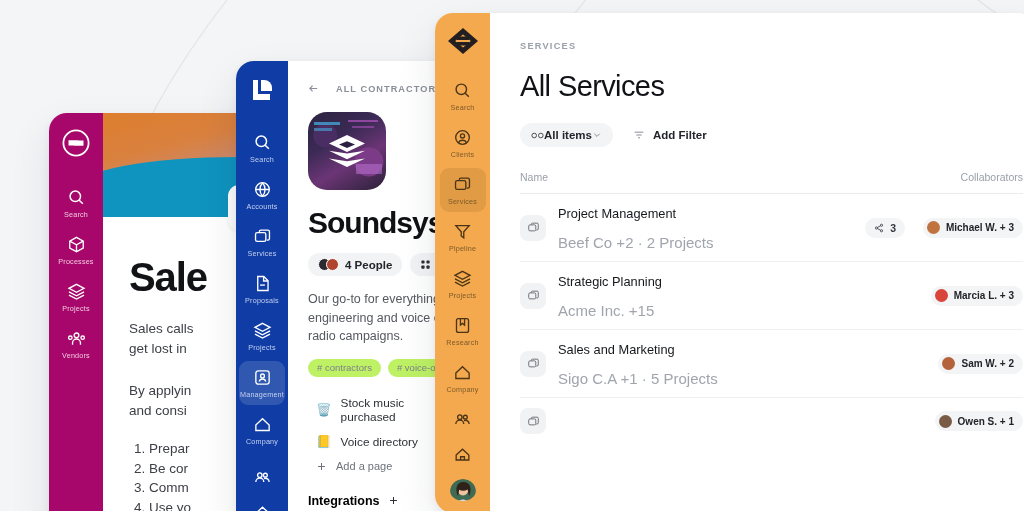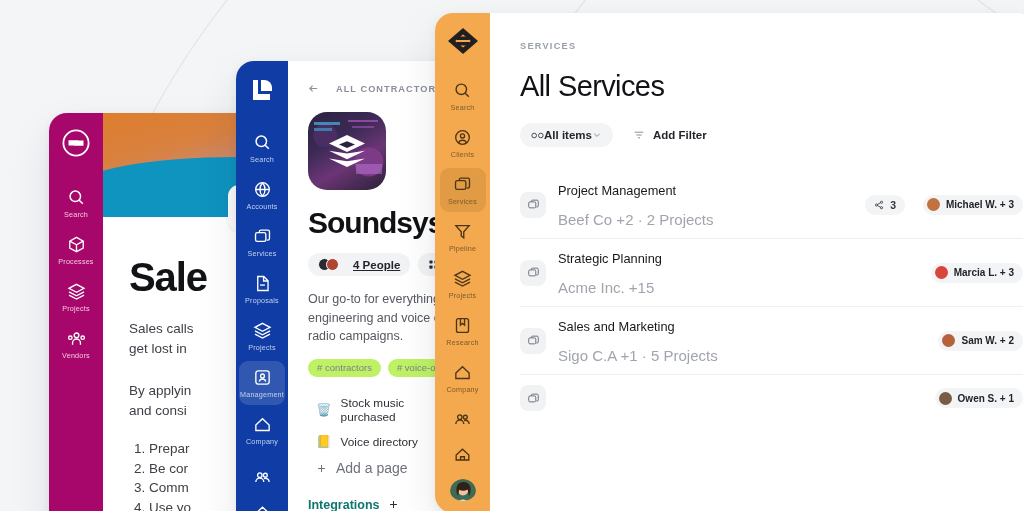--- a/index.html
+++ b/index.html
@@ -66,33 +66,33 @@
      font-weight:700; letter-spacing:1.05px; }
   .sd-avatar { width:78px; height:78px; border-radius:19px; margin-top:18px; position:relative; overflow:hidden;
      background:
        radial-gradient(circle at 22% 30%, #4a2d63 0 14%, transparent 15%),
        radial-gradient(circle at 78% 64%, #7b3b86 0 18%, transparent 19%),
        linear-gradient(150deg,#2b2340 0%,#3b2a55 35%,#6c3576 62%,#2a2137 100%); }
   .sd-avatar .strip { position:absolute; background:rgba(90,200,230,.55); }
   .sd-avatar .logo { position:absolute; inset:0; display:flex; align-items:center; justify-content:center; }
   .sd-name { font-size:30px; font-weight:700; letter-spacing:-1px; color:#101114; margin-top:16px; }
   .sd-chips { display:flex; gap:8px; margin-top:13px; }
-  .sd-chip { display:flex; align-items:center; gap:14px; background:#f2f3f5; border-radius:14px;
-     padding:5px 10px; font-size:11.5px; font-weight:700; color:#23252b; white-space:nowrap;text-decoration:underline; }
+  .sd-chip { display:flex; align-items:center; gap:6px; background:#f2f3f5; border-radius:14px;
+     padding:5px 10px; font-size:11.5px; font-weight:700; color:#23252b; white-space:nowrap; }
   .sd-faces { display:flex; }
   .sd-faces i { width:13px;height:13px;border-radius:50%;display:block;border:1.4px solid #fff; }
   .sd-faces i+i { margin-left:-5px; }
   .sd-desc { margin-top:14px; font-size:12.5px; line-height:18.5px; color:#55585f; white-space:nowrap; }
   .sd-tags { display:flex; gap:7px; margin-top:13px; }
   .sd-tag { background:#bef264; border-radius:11px; padding:3.5px 9px; font-size:9.5px; color:#7c808a; white-space:nowrap;}
   .sd-pages { margin-top:14px; }
   .sd-page { display:flex; align-items:center; gap:9px; font-size:11.8px; color:#2d3036; padding:5.5px 0 5.5px 8px; }
   .sd-page .em { font-size:12.5px; line-height:1; }
-  .sd-add { display:flex; align-items:center; gap:9px; font-size:14px; color:#6e727b; padding:5.5px 0 5.5px 8px;}
-  .sd-int-hd { display:flex; align-items:center; gap:8px; margin-top:16px; font-size:12.5px; font-weight:700; color:#0f766e;}
+  .sd-add { display:flex; align-items:center; gap:9px; font-size:11px; color:#6e727b; padding:5.5px 0 5.5px 8px;}
+  .sd-int-hd { display:flex; align-items:center; gap:8px; margin-top:16px; font-size:12.5px; font-weight:700; color:#000000;}
 
   
   #win-services { left:435px; top:13px; width:600px; height:500px; }
   #win-services .rail { width:55px; background:#f5a94e; color:#4a3516; padding-top:15px; }
   #win-services .rail-label { color:#7a5a2a; }
   #win-services .rail-item.active { background:rgba(133,90,25,.17); }
   .sv-body { flex:1; background:#fff; padding:28px 0 0 30px; }
   .sv-kicker { font-size:9.2px; font-weight:700; letter-spacing:1.25px; color:#9aa0aa; }
   .sv-title { font-size:29px; font-weight:400; letter-spacing:-.6px; color:#111216; margin-top:19px; }
   .sv-controls { display:flex; align-items:center; gap:20px; margin-top:20px; }
@@ -447,20 +447,25 @@
       </div>
       <div class="sv-addf">
         <svg width="12" height="12" viewBox="0 0 24 24" fill="none" stroke="#8b8f98" stroke-width="2">
             <path d="M3.4 6.4 H20.6 M6.6 12 H17.4 M10 17.6 H14"></path>
           </svg>
         <span>Add Filter</span>
       </div>
     </div>
 
     <div class="sv-table">
+      <div class="sv-thead">
+        <span class="col-name">Name</span>
+        <span class="col-share"></span>
+        <span class="col-collab">Collaborators</span>
+      </div>
 
       <div class="sv-row">
         <div class="col-name">
           <span class="sv-ico">
             <svg width="13" height="13" viewBox="0 0 24 24" fill="none" stroke="#6d717a" stroke-width="1.8">
                 <rect x="3.2" y="7.2" width="13" height="11" rx="2.2"></rect>
                 <path d="M8 7.2 V6 a2 2 0 0 1 2-2 h8.8 a2 2 0 0 1 2 2 v8.6 a2 2 0 0 1-2 2 h-1.6"></path>
               </svg>
           </span>
           <span>

